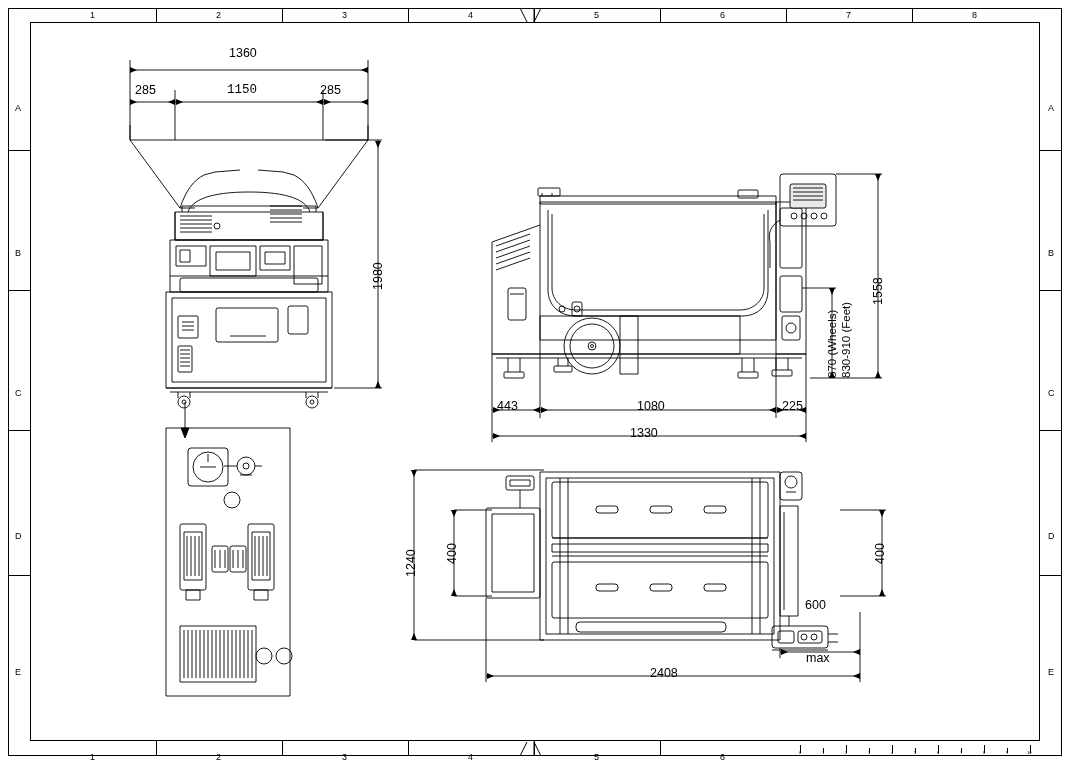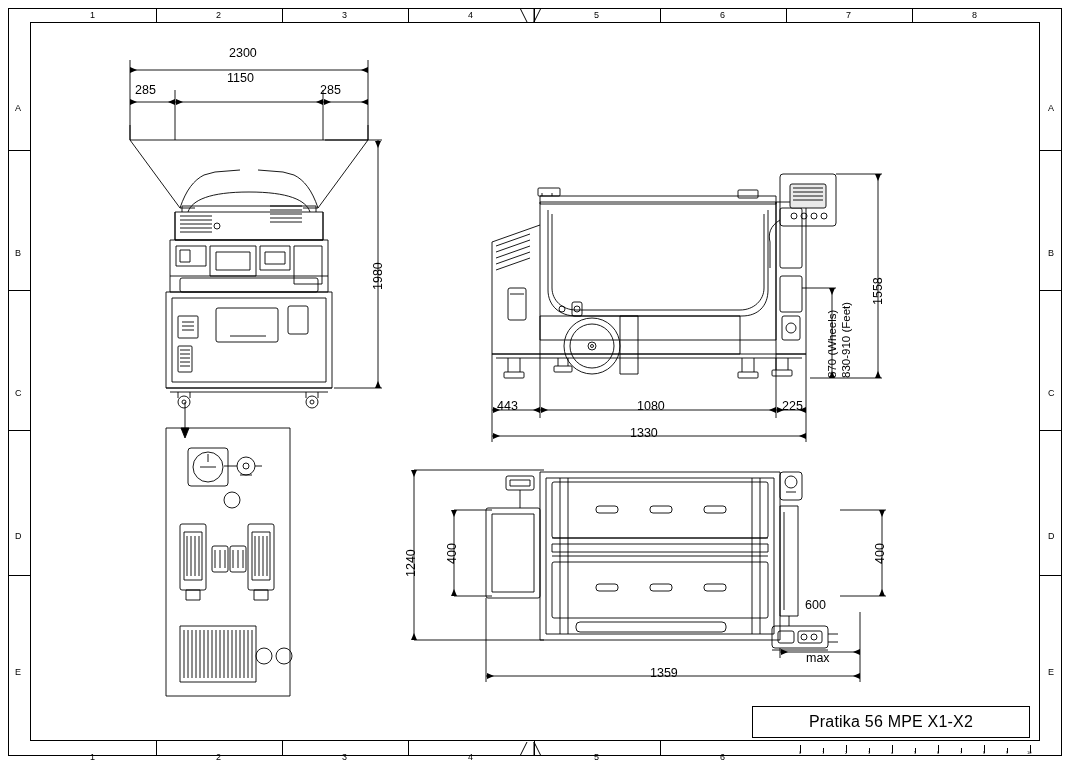--- a/index.html
+++ b/index.html
@@ -242,23 +242,23 @@
   <div class="arrow-l" style="left:361px;top:67px;"></div>
   <div class="arrow-r" style="left:130px;top:99px;"></div>
   <div class="arrow-l" style="left:168px;top:99px;"></div>
   <div class="arrow-r" style="left:176px;top:99px;"></div>
   <div class="arrow-l" style="left:316px;top:99px;"></div>
   <div class="arrow-r" style="left:324px;top:99px;"></div>
   <div class="arrow-l" style="left:361px;top:99px;"></div>
   <div class="arrow-d" style="left:375px;top:141px;"></div>
   <div class="arrow-u" style="left:375px;top:381px;"></div>
 
-  <div class="dim-text" style="left:229px;top:47px;">2300</div>
+  <div class="dim-text" style="left:229px;top:47px;">1360</div>
   <div class="dim-text" style="left:135px;top:84px;">285</div>
-  <div class="dim-text" style="left:227px;top:72px;">1150</div>
+  <div class="dim-text" style="left:227px;top:84px;font-family:Liberation Mono, monospace;">1150</div>
   <div class="dim-text" style="left:320px;top:84px;">285</div>
   <div class="dim-text vert" style="left:372px;top:290px;">1980</div>
 
   <svg class="dwg" style="left:178px;top:402px;width:14px;height:36px;">
     <g stroke="#000" fill="#000" stroke-width="0.9">
       <line x1="7" y1="0" x2="7" y2="28" fill="none"></line>
       <polygon points="7,36 3,26 11,26"></polygon>
     </g>
   </svg>
 
@@ -484,25 +484,22 @@
   <div class="arrow-r" style="left:781px;top:649px;"></div>
   <div class="arrow-l" style="left:853px;top:649px;"></div>
   <div class="arrow-r" style="left:487px;top:673px;"></div>
   <div class="arrow-l" style="left:853px;top:673px;"></div>
 
   <div class="dim-text vert" style="left:405px;top:577px;">1240</div>
   <div class="dim-text vert" style="left:446px;top:564px;">400</div>
   <div class="dim-text vert" style="left:874px;top:564px;">400</div>
   <div class="dim-text" style="left:805px;top:599px;">600</div>
   <div class="dim-text" style="left:806px;top:652px;">max</div>
-  <div class="dim-text" style="left:650px;top:667px;">1359</div>
-
-  <div id="title-block">
-    <span class="t">Pratika 56 MPE X1-X2</span>
-  </div>
+  <div class="dim-text" style="left:650px;top:667px;">2408</div>
+
 
   <div id="ruler">
     <div class="rtick" style="left:0px;height:8px;"></div>
     <div class="rtick" style="left:23px;height:5px;"></div>
     <div class="rtick" style="left:46px;height:8px;"></div>
     <div class="rtick" style="left:69px;height:5px;"></div>
     <div class="rtick" style="left:92px;height:8px;"></div>
     <div class="rtick" style="left:115px;height:5px;"></div>
     <div class="rtick" style="left:138px;height:8px;"></div>
     <div class="rtick" style="left:161px;height:5px;"></div>

